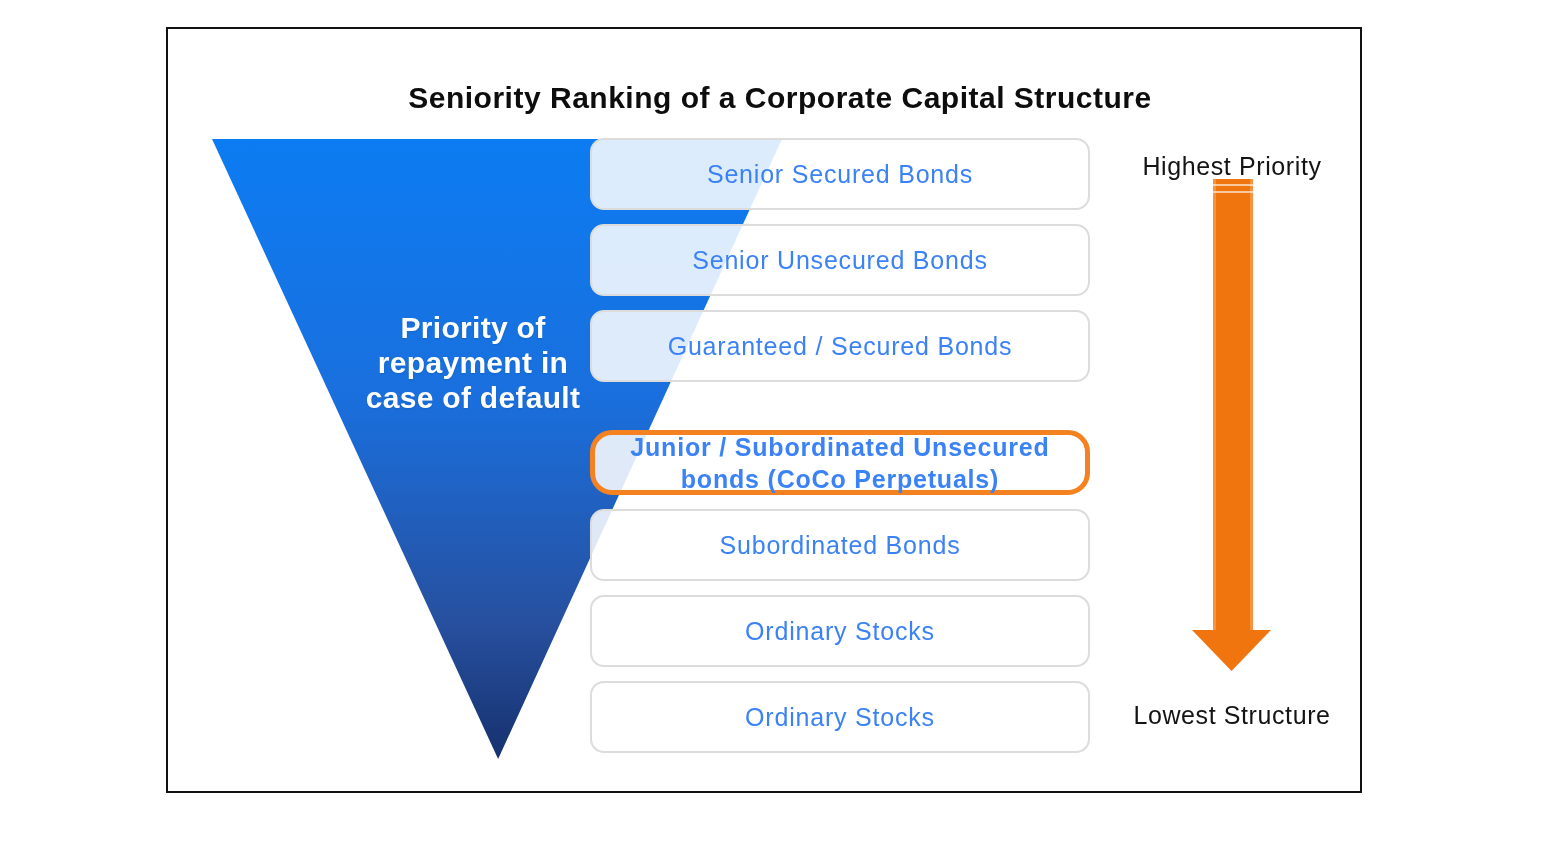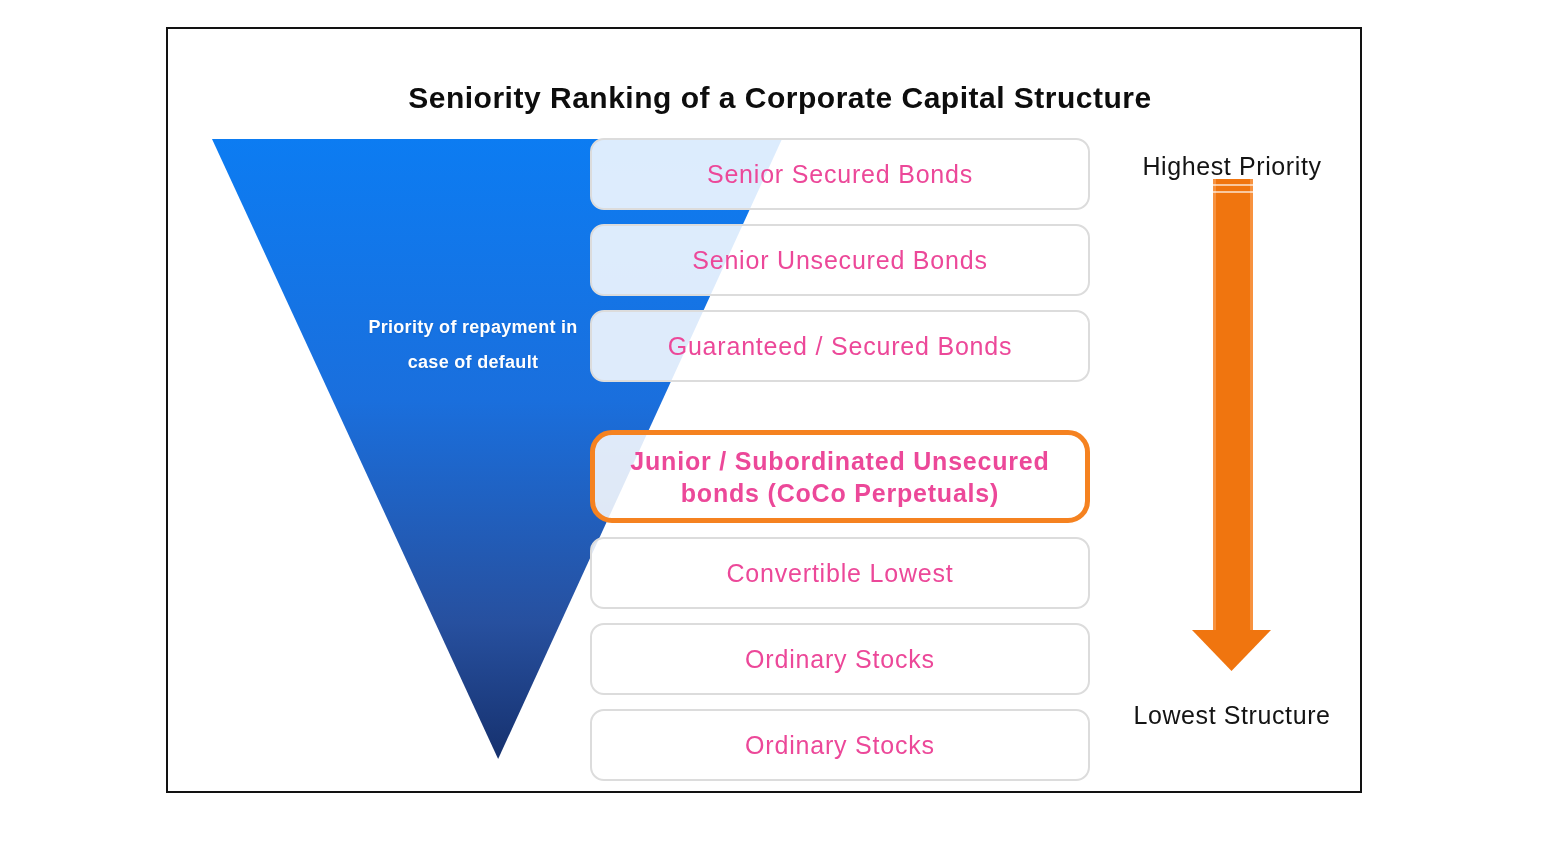--- a/index.html
+++ b/index.html
@@ -52,21 +52,21 @@
     clip-path: polygon(0% 0%, 100% 0%, 50.2% 100%);
     z-index: 1;
   }
   .funnel-label {
     position: absolute;
     left: 190px;
     top: 281px;
     width: 230px;
     text-align: center;
     color: #ffffff;
-    font-size: 18px;
+    font-size: 30px;
     font-weight: bold;
     line-height: 35px;
     letter-spacing: 0.3px;
     z-index: 4;
     text-shadow: 0 1px 2px rgba(0,0,0,0.12);
   }
   
   .levels {
     position: absolute;
     left: 422px;
@@ -83,26 +83,26 @@
     background: rgba(255, 255, 255, 0.86);
     display: flex;
     align-items: center;
     justify-content: center;
     box-sizing: border-box;
     padding: 0 20px;
   }
   .level .level-label {
     font-size: 25px;
     letter-spacing: 0.8px;
-    color: #ec4899;
+    color: #3b82f6;
     text-align: center;
     line-height: 30px;
   }
   .level.highlighted {
-    height: 93px;
+    height: 65px;
     border: 5px solid var(--highlight-color, #F58220);
     border-radius: 22px;
     padding: 0 20px;
     margin-top: 48px;
   }
   .level.highlighted .level-label {
     font-weight: bold;
     line-height: 32px;
   }
   
@@ -170,21 +170,21 @@
         <div class="level">
     <span class="level-label">Senior Unsecured Bonds</span>
   </div>
         <div class="level">
     <span class="level-label">Guaranteed / Secured Bonds</span>
   </div>
         <div class="level highlighted">
     <span class="level-label">Junior / Subordinated Unsecured bonds (CoCo Perpetuals)</span>
   </div>
         <div class="level">
-    <span class="level-label">Convertible Lowest</span>
+    <span class="level-label">Subordinated Bonds</span>
   </div>
         <div class="level">
     <span class="level-label">Ordinary Stocks</span>
   </div>
         <div class="level">
     <span class="level-label">Ordinary Stocks</span>
   </div>
       </div>
 
     <div class="priority-label top">Highest Priority</div>

